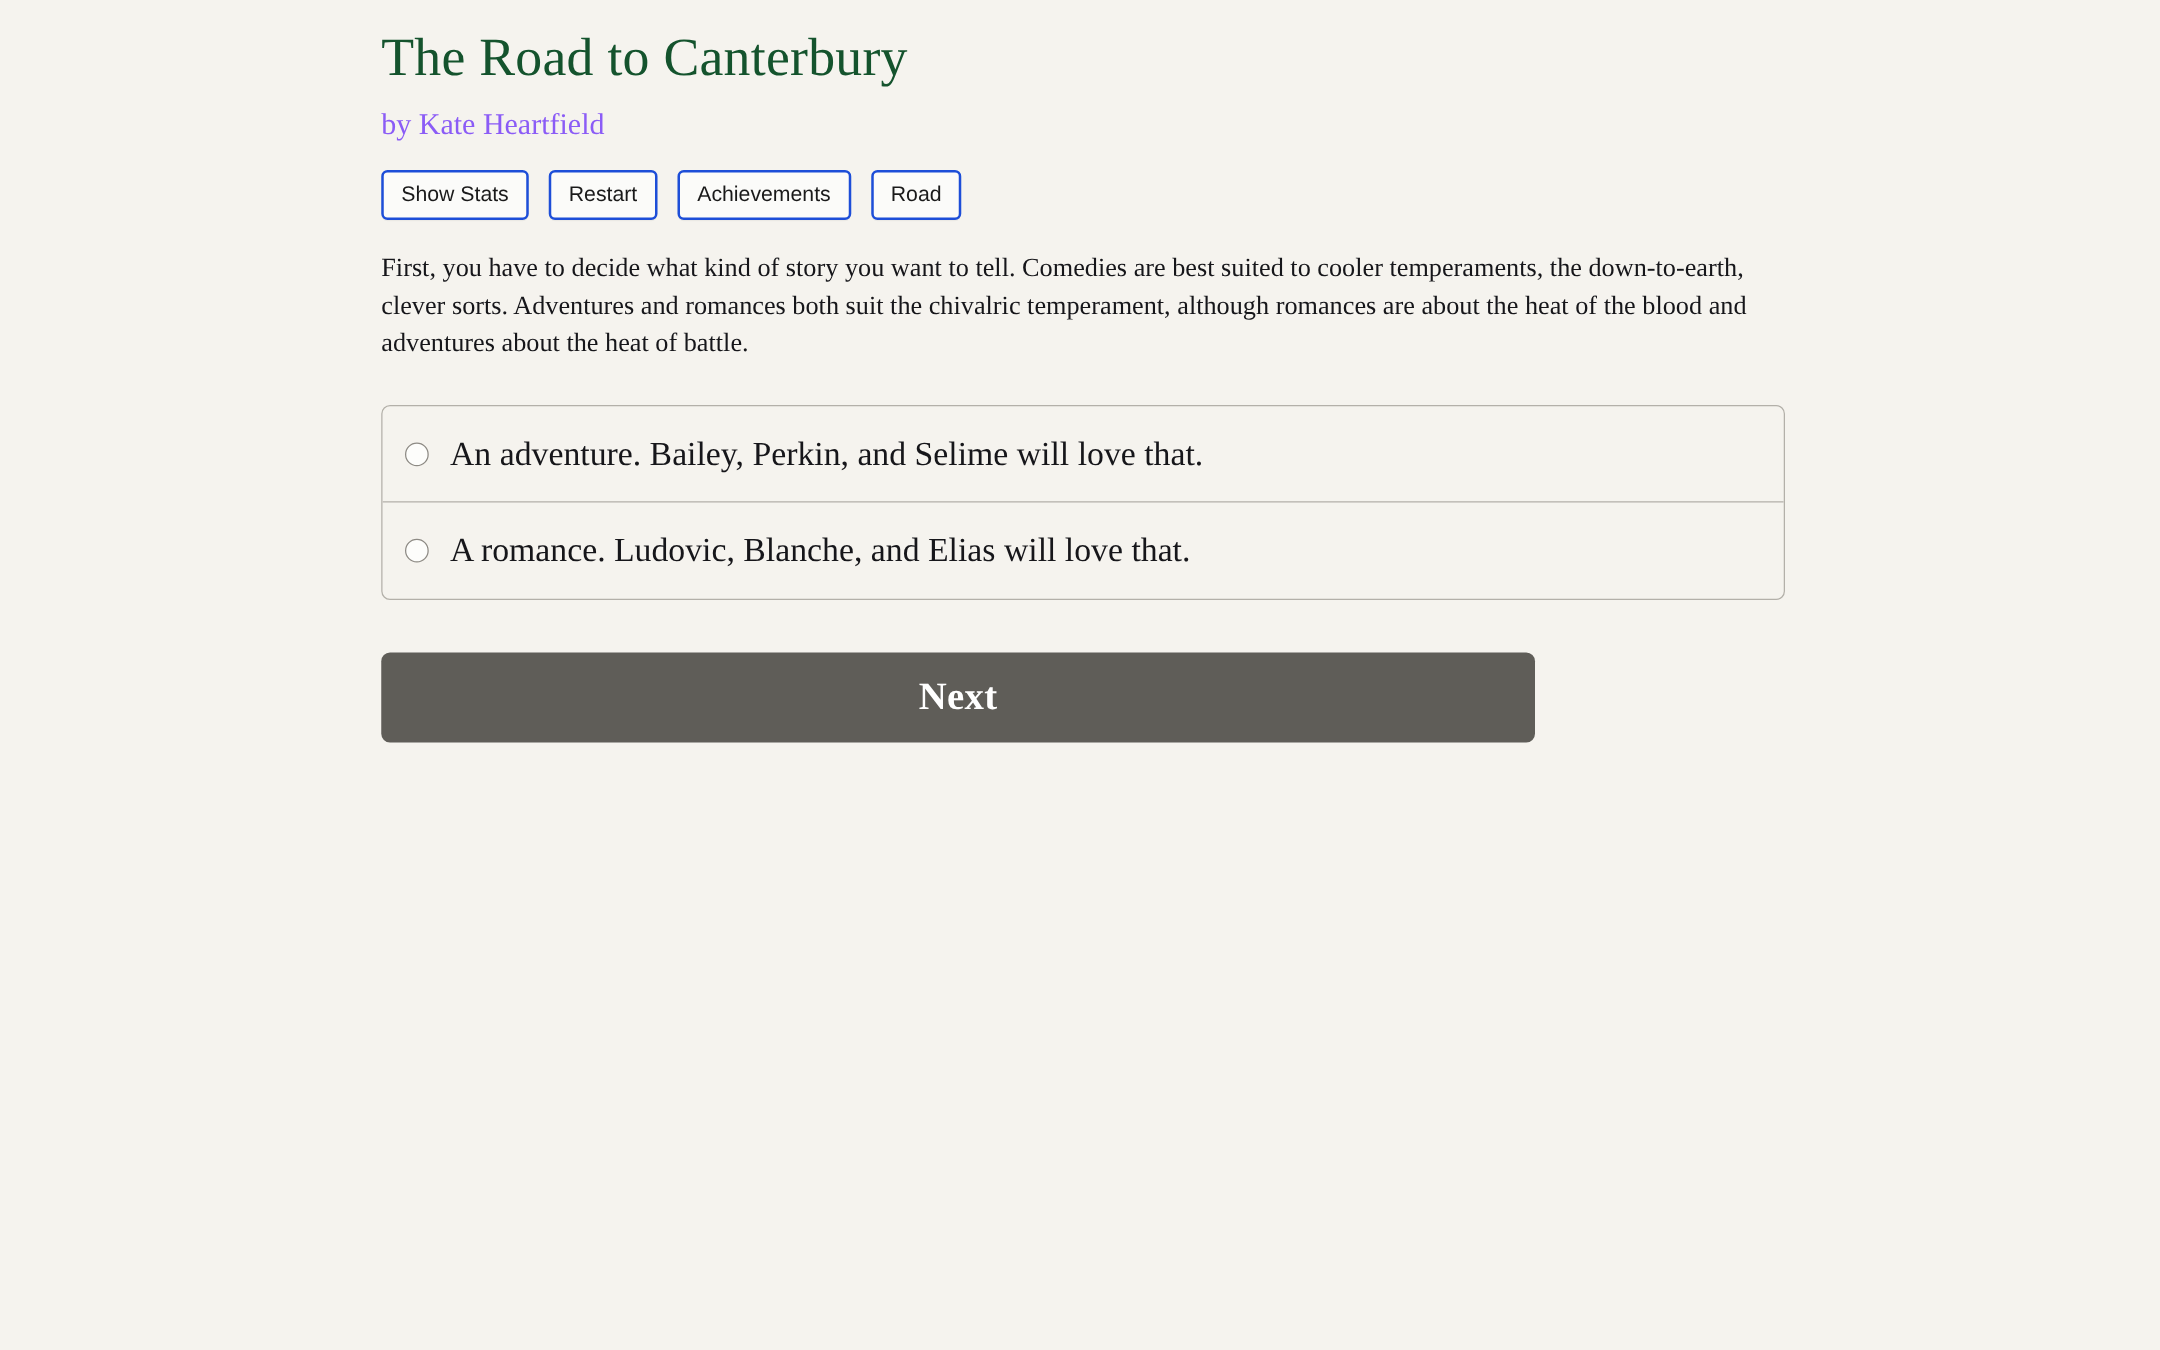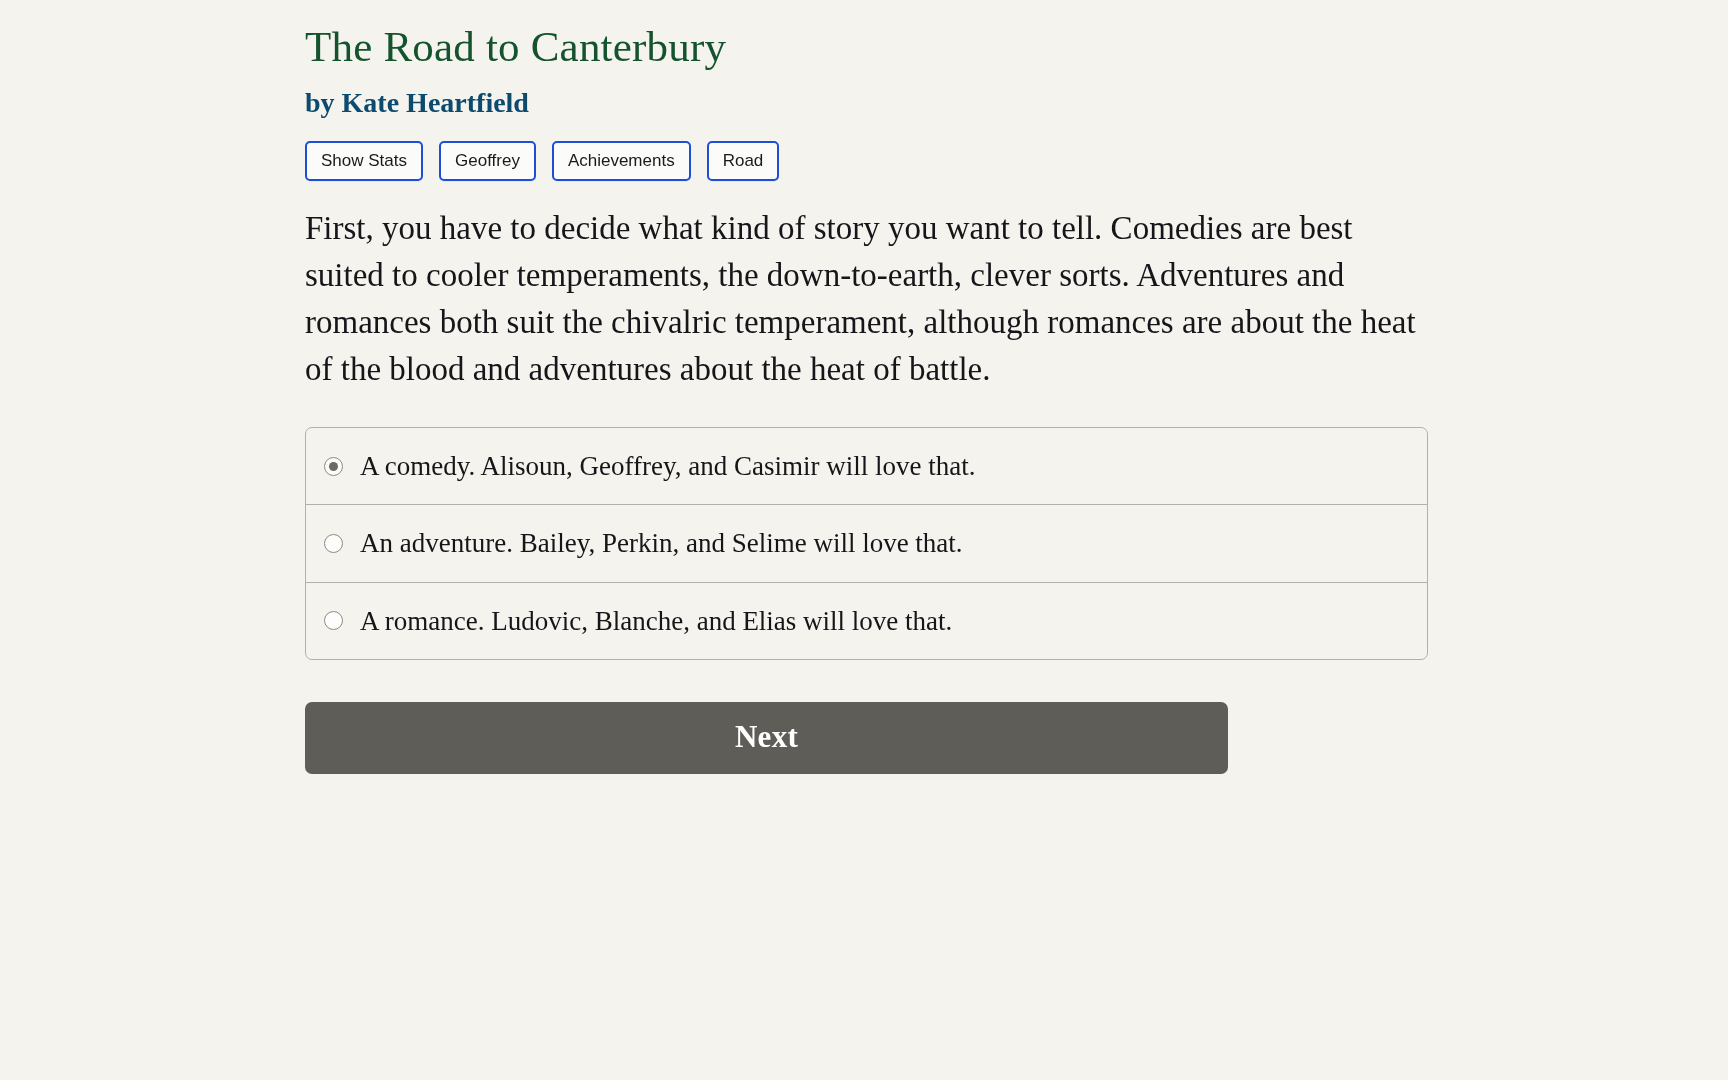--- a/index.html
+++ b/index.html
@@ -29,45 +29,45 @@
     font-family: "Liberation Serif", serif;
     font-size: 43px;
     font-weight: 400;
     line-height: 1.15;
     letter-spacing: 0.2px;
     margin: 0 0 16px 0;
     color: #14532d;
   }
   .byline {
     font-family: "Liberation Serif", serif;
-    font-size: 28px;
-    font-weight: 700;
+    font-size: 24px;
+    font-weight: 400;
     margin: 0 0 22px 0;
-    color: #0c4a6e;
+    color: #8b5cf6;
   }
   .buttons-row {
     display: flex;
     gap: 16px;
     margin: 0 0 24px 0;
   }
   .ui-button {
     font-family: "Liberation Sans", sans-serif;
     font-size: 17px;
     line-height: 1;
     padding: 9px 14px 10px 14px;
     background: #fbfbf9;
     border: 2px solid #1d4ed8;
     border-radius: 5px;
     color: #1a1a1a;
     cursor: pointer;
     box-shadow: 0 1px 0 rgba(0,0,0,0.04);
   }
   .prose {
     font-family: "Liberation Serif", serif;
-    font-size: 33px;
+    font-size: 21px;
     line-height: 1.42;
     margin: 1px 0 34px 0;
     color: #16161a;
     width: 1120px;
   }
   .choices {
     border: 1px solid #b3b0a9;
     border-radius: 7px;
     overflow: hidden;
     background: #f5f3ee;
@@ -134,32 +134,28 @@
 <body>
 
 <div class="page">
   <div class="container">
 
     <h1 class="title">The Road to Canterbury</h1>
     <div class="byline">by Kate Heartfield</div>
 
     <div class="buttons-row">
       <button class="ui-button">Show Stats</button>
-      <button class="ui-button">Geoffrey</button>
+      <button class="ui-button">Restart</button>
       <button class="ui-button">Achievements</button>
       <button class="ui-button">Road</button>
     </div>
 
     <p class="prose">First, you have to decide what kind of story you want to tell. Comedies are best suited to cooler temperaments, the down-to-earth, clever sorts. Adventures and romances both suit the chivalric temperament, although romances are about the heat of the blood and adventures about the heat of battle.</p>
 
     <div class="choices">
-      <div class="choice">
-        <span class="radio checked"></span>
-        <span class="choice-label">A comedy. Alisoun, Geoffrey, and Casimir will love that.</span>
-      </div>
       <div class="choice">
         <span class="radio"></span>
         <span class="choice-label">An adventure. Bailey, Perkin, and Selime will love that.</span>
       </div>
       <div class="choice">
         <span class="radio"></span>
         <span class="choice-label">A romance. Ludovic, Blanche, and Elias will love that.</span>
       </div>
     </div>
 

